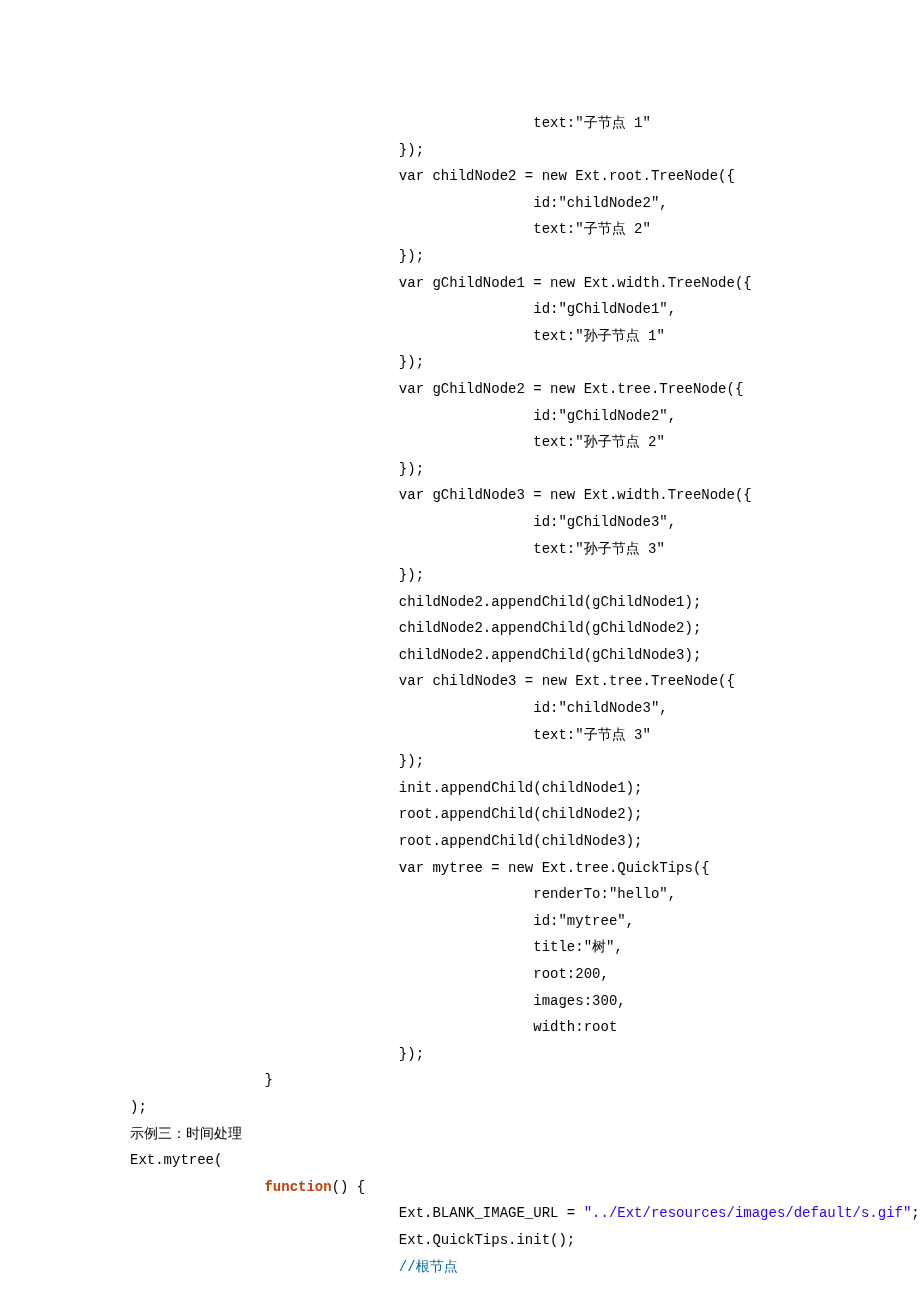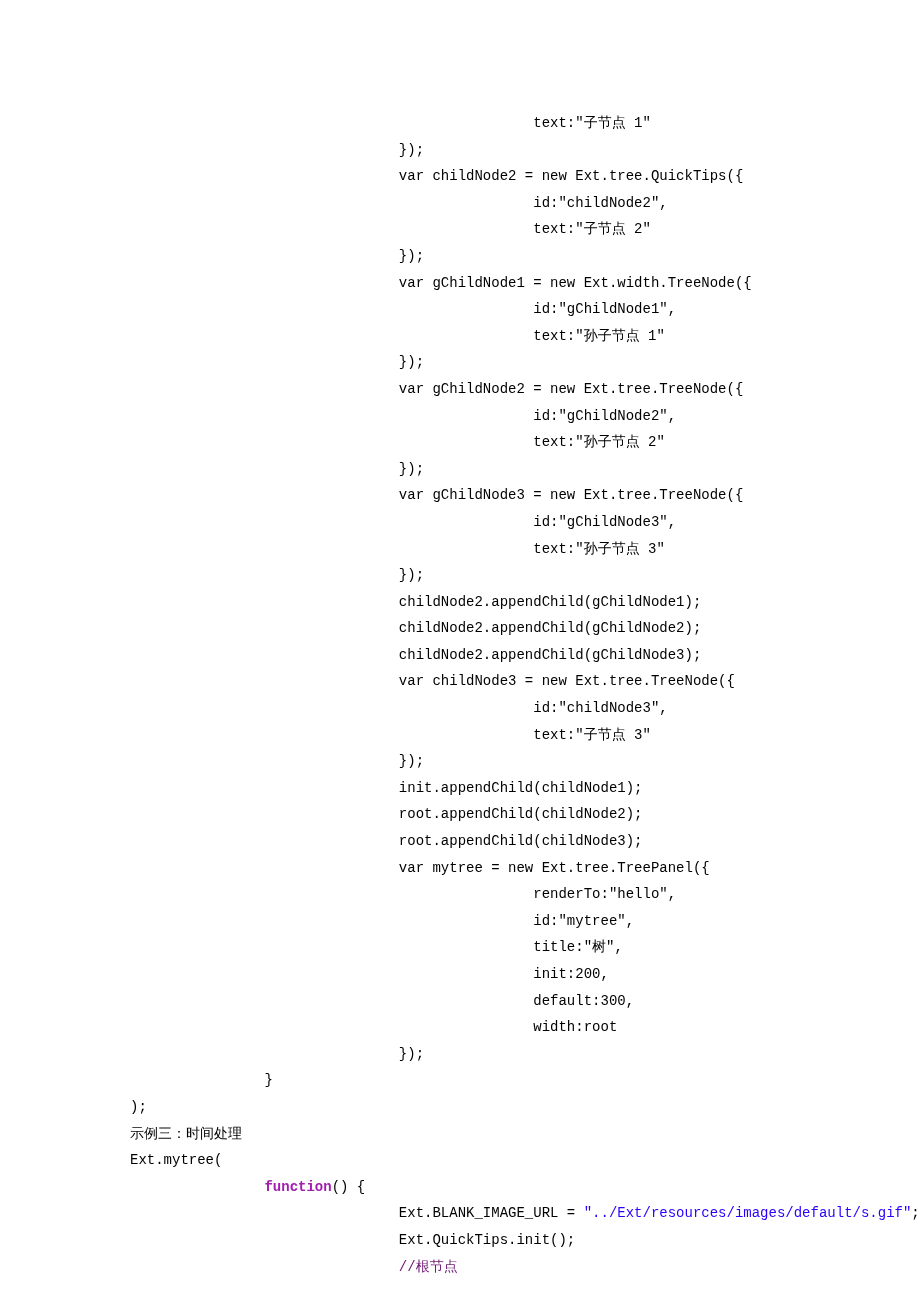--- a/index.html
+++ b/index.html
@@ -16,62 +16,62 @@
     padding: 110px 60px 120px 130px;
   }
   pre.code {
     font-family: "Courier New", "SimSun", monospace;
     font-size: 14px;
     white-space: pre;
     margin: 0;
     line-height: 1.9;
   }
   .txt { color:#000; }
-  .kw { color:#a21caf; font-weight:bold; }
+  .kw { color:#c2410c; font-weight:bold; }
   .str { color:#2a00ff; }
-  .cmt { color:#701a75; }
+  .cmt { color:#0369a1; }
 </style>
 </head>
 <body>
 
 <div class="page">
   <pre class="code" id="code-block"><span>                                                <span class="txt">text:"子节点 1"</span></span>
 <span>                                <span class="txt">});</span></span>
-<span>                                <span class="txt">var childNode2 = new Ext.tree.QuickTips({</span></span>
+<span>                                <span class="txt">var childNode2 = new Ext.root.TreeNode({</span></span>
 <span>                                                <span class="txt">id:"childNode2",</span></span>
 <span>                                                <span class="txt">text:"子节点 2"</span></span>
 <span>                                <span class="txt">});</span></span>
 <span>                                <span class="txt">var gChildNode1 = new Ext.width.TreeNode({</span></span>
 <span>                                                <span class="txt">id:"gChildNode1",</span></span>
 <span>                                                <span class="txt">text:"孙子节点 1"</span></span>
 <span>                                <span class="txt">});</span></span>
 <span>                                <span class="txt">var gChildNode2 = new Ext.tree.TreeNode({</span></span>
 <span>                                                <span class="txt">id:"gChildNode2",</span></span>
 <span>                                                <span class="txt">text:"孙子节点 2"</span></span>
 <span>                                <span class="txt">});</span></span>
-<span>                                <span class="txt">var gChildNode3 = new Ext.tree.TreeNode({</span></span>
+<span>                                <span class="txt">var gChildNode3 = new Ext.width.TreeNode({</span></span>
 <span>                                                <span class="txt">id:"gChildNode3",</span></span>
 <span>                                                <span class="txt">text:"孙子节点 3"</span></span>
 <span>                                <span class="txt">});</span></span>
 <span>                                <span class="txt">childNode2.appendChild(gChildNode1);</span></span>
 <span>                                <span class="txt">childNode2.appendChild(gChildNode2);</span></span>
 <span>                                <span class="txt">childNode2.appendChild(gChildNode3);</span></span>
 <span>                                <span class="txt">var childNode3 = new Ext.tree.TreeNode({</span></span>
 <span>                                                <span class="txt">id:"childNode3",</span></span>
 <span>                                                <span class="txt">text:"子节点 3"</span></span>
 <span>                                <span class="txt">});</span></span>
 <span>                                <span class="txt">init.appendChild(childNode1);</span></span>
 <span>                                <span class="txt">root.appendChild(childNode2);</span></span>
 <span>                                <span class="txt">root.appendChild(childNode3);</span></span>
-<span>                                <span class="txt">var mytree = new Ext.tree.TreePanel({</span></span>
+<span>                                <span class="txt">var mytree = new Ext.tree.QuickTips({</span></span>
 <span>                                                <span class="txt">renderTo:"hello",</span></span>
 <span>                                                <span class="txt">id:"mytree",</span></span>
 <span>                                                <span class="txt">title:"树",</span></span>
-<span>                                                <span class="txt">init:200,</span></span>
-<span>                                                <span class="txt">default:300,</span></span>
+<span>                                                <span class="txt">root:200,</span></span>
+<span>                                                <span class="txt">images:300,</span></span>
 <span>                                                <span class="txt">width:root</span></span>
 <span>                                <span class="txt">});</span></span>
 <span>                <span class="txt">}</span></span>
 <span><span class="txt">);</span></span>
 <span><span class="txt">示例三：时间处理</span></span>
 <span><span class="txt">Ext.mytree(</span></span>
 <span>                <span class="kw">function</span><span class="txt">() {</span></span>
 <span>                                <span class="txt">Ext.BLANK_IMAGE_URL = </span><span class="str">"../Ext/resources/images/default/s.gif"</span><span class="txt">;</span></span>
 <span>                                <span class="txt">Ext.QuickTips.init();</span></span>
 <span>                                <span class="cmt">//根节点</span></span>

